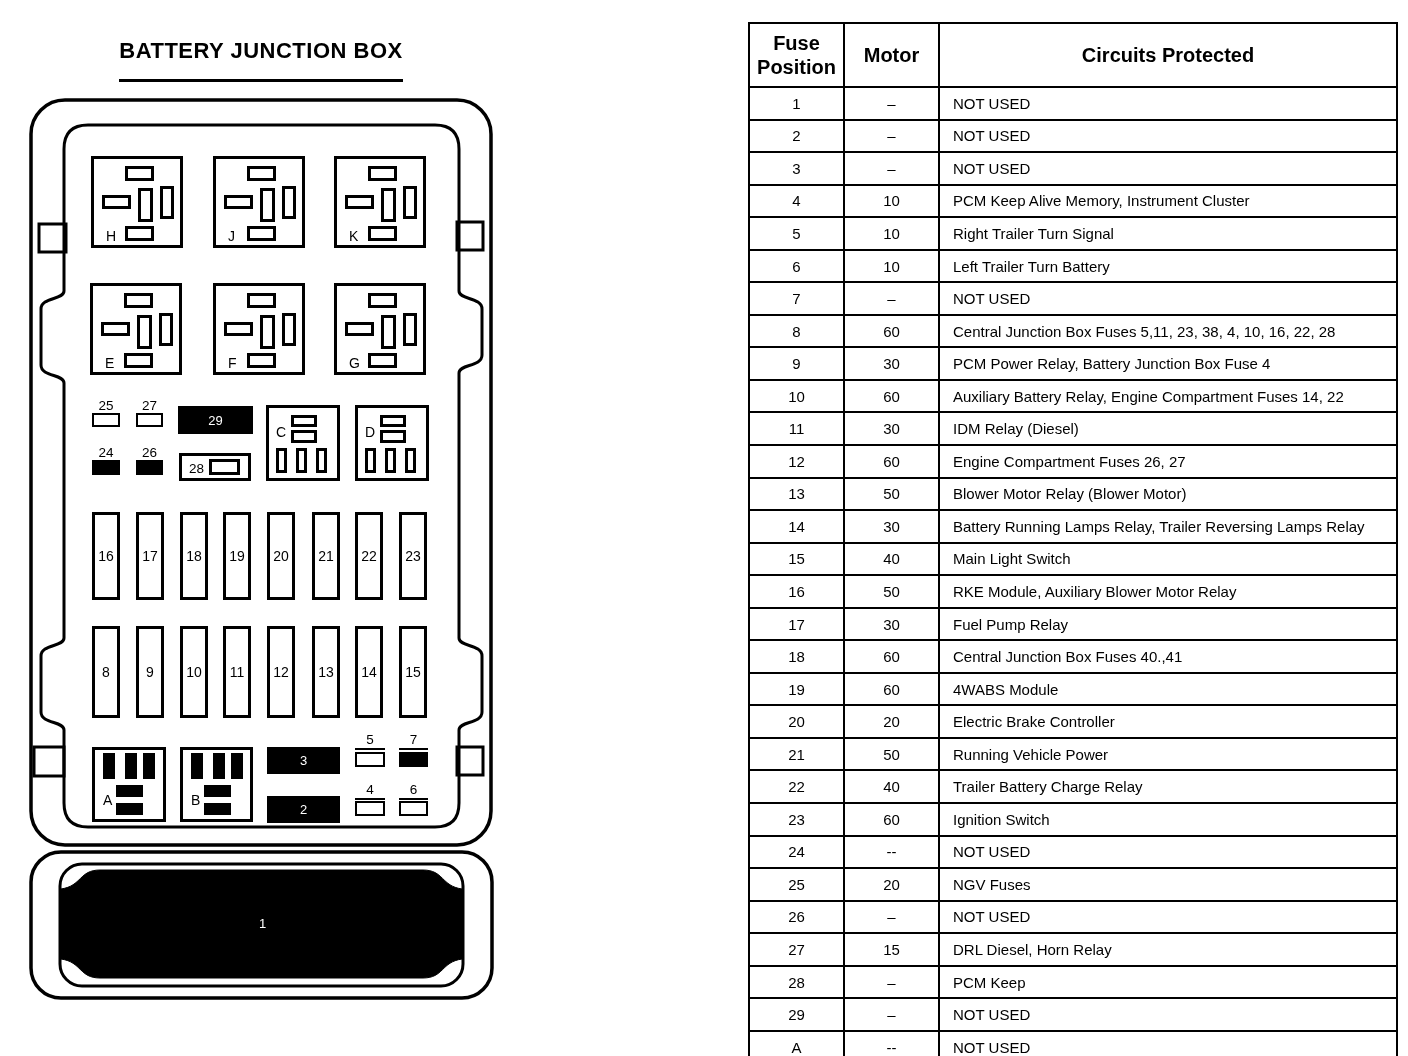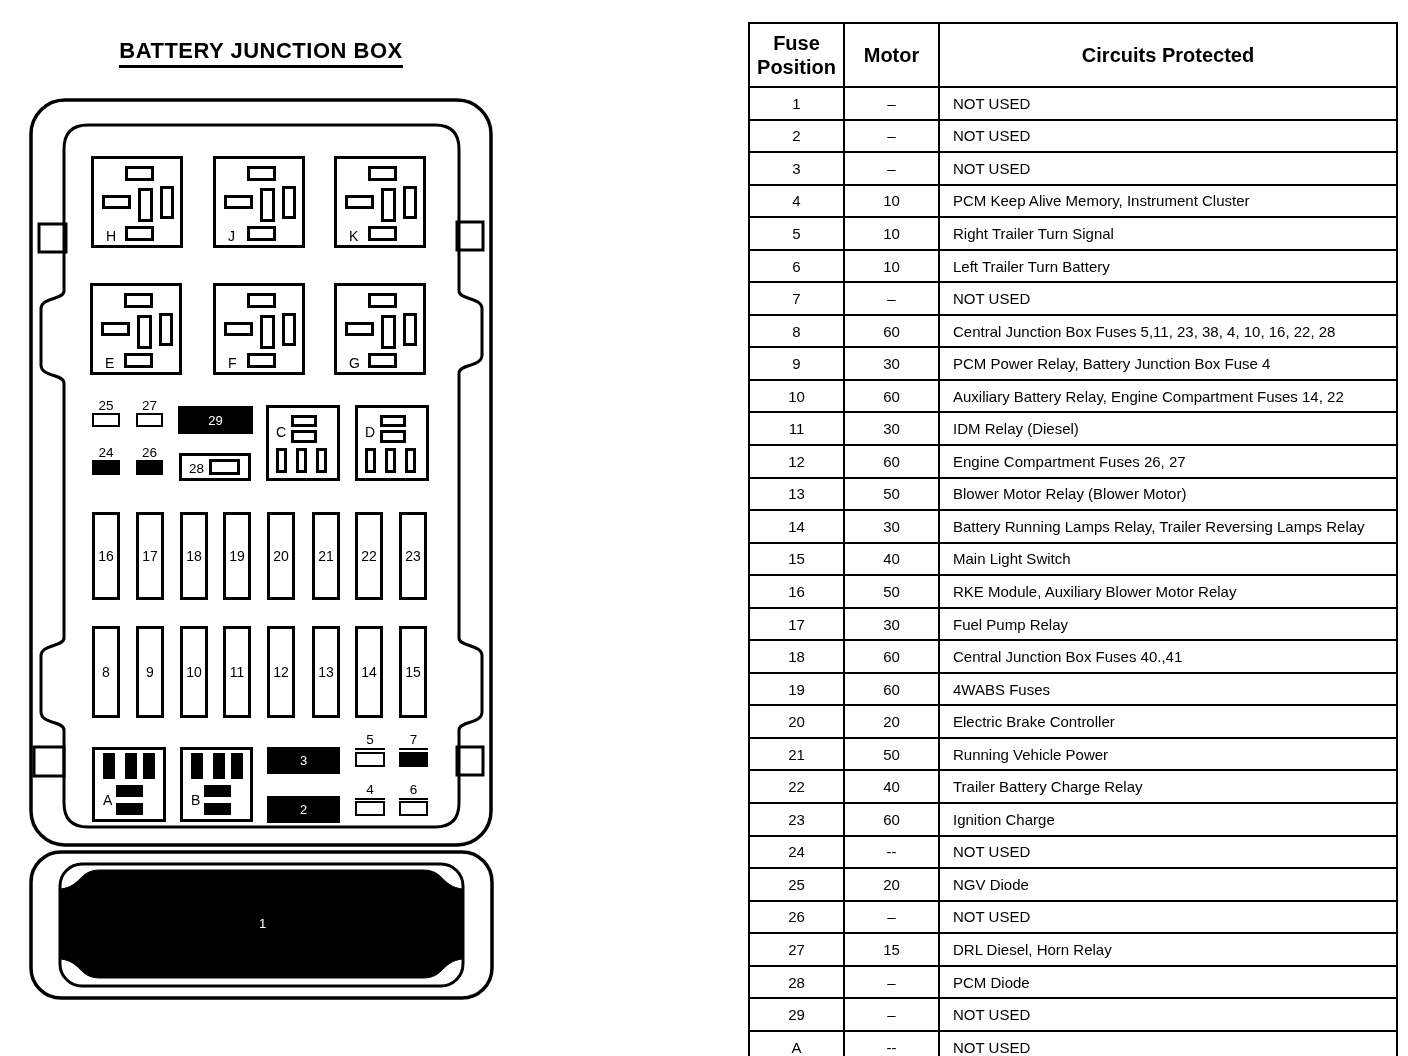--- a/index.html
+++ b/index.html
@@ -2,21 +2,21 @@
 <html><head>
 <meta charset="utf-8">
 <style>
   html,body{margin:0;padding:0;background:#fff;}
   .page{position:relative;width:1408px;height:1056px;background:#fff;overflow:hidden;
         font-family:"Liberation Sans",sans-serif;color:#000;}
   
   .diagram{position:absolute;left:0;top:0;width:540px;height:1056px;}
   .dg-title{position:absolute;left:31px;top:38px;width:460px;text-align:center;}
   .dg-title span{display:inline-block;font-size:22px;font-weight:bold;letter-spacing:.5px;
-        border-bottom:3px solid #000;padding-bottom:1px;}
+        border-bottom:3px solid #000;padding-bottom:15px;}
   svg.outline{position:absolute;left:0;top:0;}
   .relay{position:absolute;width:92px;height:92px;border:3px solid #000;background:#fff;box-sizing:border-box;}
   .relay .pin{position:absolute;border:3px solid #000;background:#fff;box-sizing:border-box;}
   .pin-top{left:31px;top:7px;width:29px;height:15px;}
   .pin-left{left:8px;top:36px;width:29px;height:14px;}
   .pin-v1{left:44px;top:29px;width:15px;height:34px;}
   .pin-v2{left:66px;top:27px;width:14px;height:33px;}
   .pin-bot{left:31px;top:67px;width:29px;height:15px;}
   .relay .rl-label{position:absolute;left:12px;top:69px;font-size:14px;}
   .cd{position:absolute;width:74px;height:76px;border:3px solid #000;background:#fff;box-sizing:border-box;}
@@ -354,66 +354,66 @@
           <td class="c3">Fuel Pump Relay</td>
         </tr>
       <tr>
           <td class="c1">18</td>
           <td class="c2">60</td>
           <td class="c3">Central Junction Box Fuses 40.,41</td>
         </tr>
       <tr>
           <td class="c1">19</td>
           <td class="c2">60</td>
-          <td class="c3">4WABS Fuses</td>
+          <td class="c3">4WABS Module</td>
         </tr>
       <tr>
           <td class="c1">20</td>
           <td class="c2">20</td>
           <td class="c3">Electric Brake Controller</td>
         </tr>
       <tr>
           <td class="c1">21</td>
           <td class="c2">50</td>
           <td class="c3">Running  Vehicle Power</td>
         </tr>
       <tr>
           <td class="c1">22</td>
           <td class="c2">40</td>
           <td class="c3">Trailer Battery Charge Relay</td>
         </tr>
       <tr>
           <td class="c1">23</td>
           <td class="c2">60</td>
-          <td class="c3">Ignition Charge</td>
+          <td class="c3">Ignition Switch</td>
         </tr>
       <tr>
           <td class="c1">24</td>
           <td class="c2">--</td>
           <td class="c3">NOT USED</td>
         </tr>
       <tr>
           <td class="c1">25</td>
           <td class="c2">20</td>
-          <td class="c3">NGV Diode</td>
+          <td class="c3">NGV Fuses</td>
         </tr>
       <tr>
           <td class="c1">26</td>
           <td class="c2">–</td>
           <td class="c3">NOT USED</td>
         </tr>
       <tr>
           <td class="c1">27</td>
           <td class="c2">15</td>
           <td class="c3">DRL Diesel, Horn Relay</td>
         </tr>
       <tr>
           <td class="c1">28</td>
           <td class="c2">–</td>
-          <td class="c3">PCM Diode</td>
+          <td class="c3">PCM Keep</td>
         </tr>
       <tr>
           <td class="c1">29</td>
           <td class="c2">–</td>
           <td class="c3">NOT USED</td>
         </tr>
       <tr>
           <td class="c1">A</td>
           <td class="c2">--</td>
           <td class="c3">NOT USED</td>

